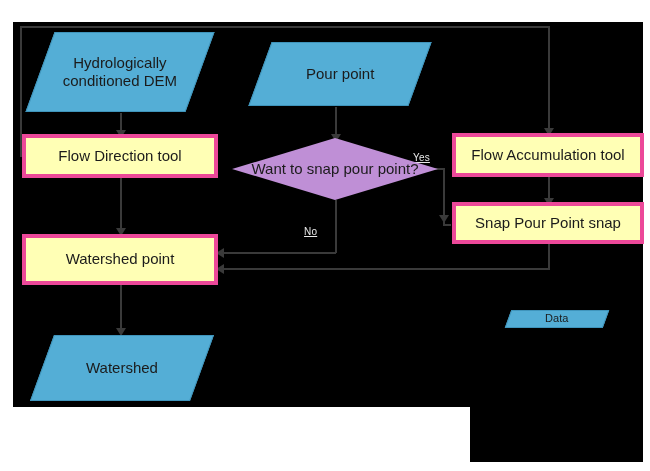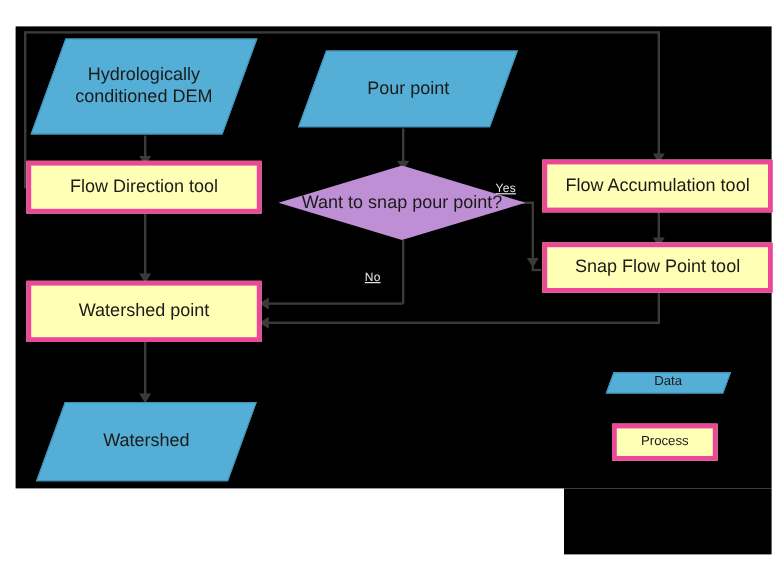--- a/index.html
+++ b/index.html
@@ -106,33 +106,30 @@
   <div class="node process t15" style="left:452px;top:133px;width:192px;height:44px;">
     <span>Flow Accumulation tool</span>
   </div>
 
   <div class="node decision t15" style="left:232px;top:138px;width:206px;height:62px;">
     <div class="dia"></div>
     <span>Want to snap pour point?</span>
   </div>
 
   <div class="node process t15" style="left:452px;top:202px;width:192px;height:42px;">
-    <span>Snap Flow Point tool</span>
+    <span>Snap Pour Point snap</span>
   </div>
 
   <div class="node process t15" style="left:22px;top:234px;width:196px;height:51px;">
     <span>Watershed point</span>
   </div>
 
   <div class="node data t15" style="left:42px;top:335px;width:160px;height:66px;padding:0 8px;">
     <span>Watershed</span>
   </div>
 
   <div class="node data t11" style="left:508px;top:310px;width:98px;height:18px;">
     <span>Data</span>
   </div>
 
-  <div class="node process t11" style="left:510px;top:353px;width:88px;height:31px;">
-    <span>Process</span>
-  </div>
 
 
 </div>
 
 </body></html>

